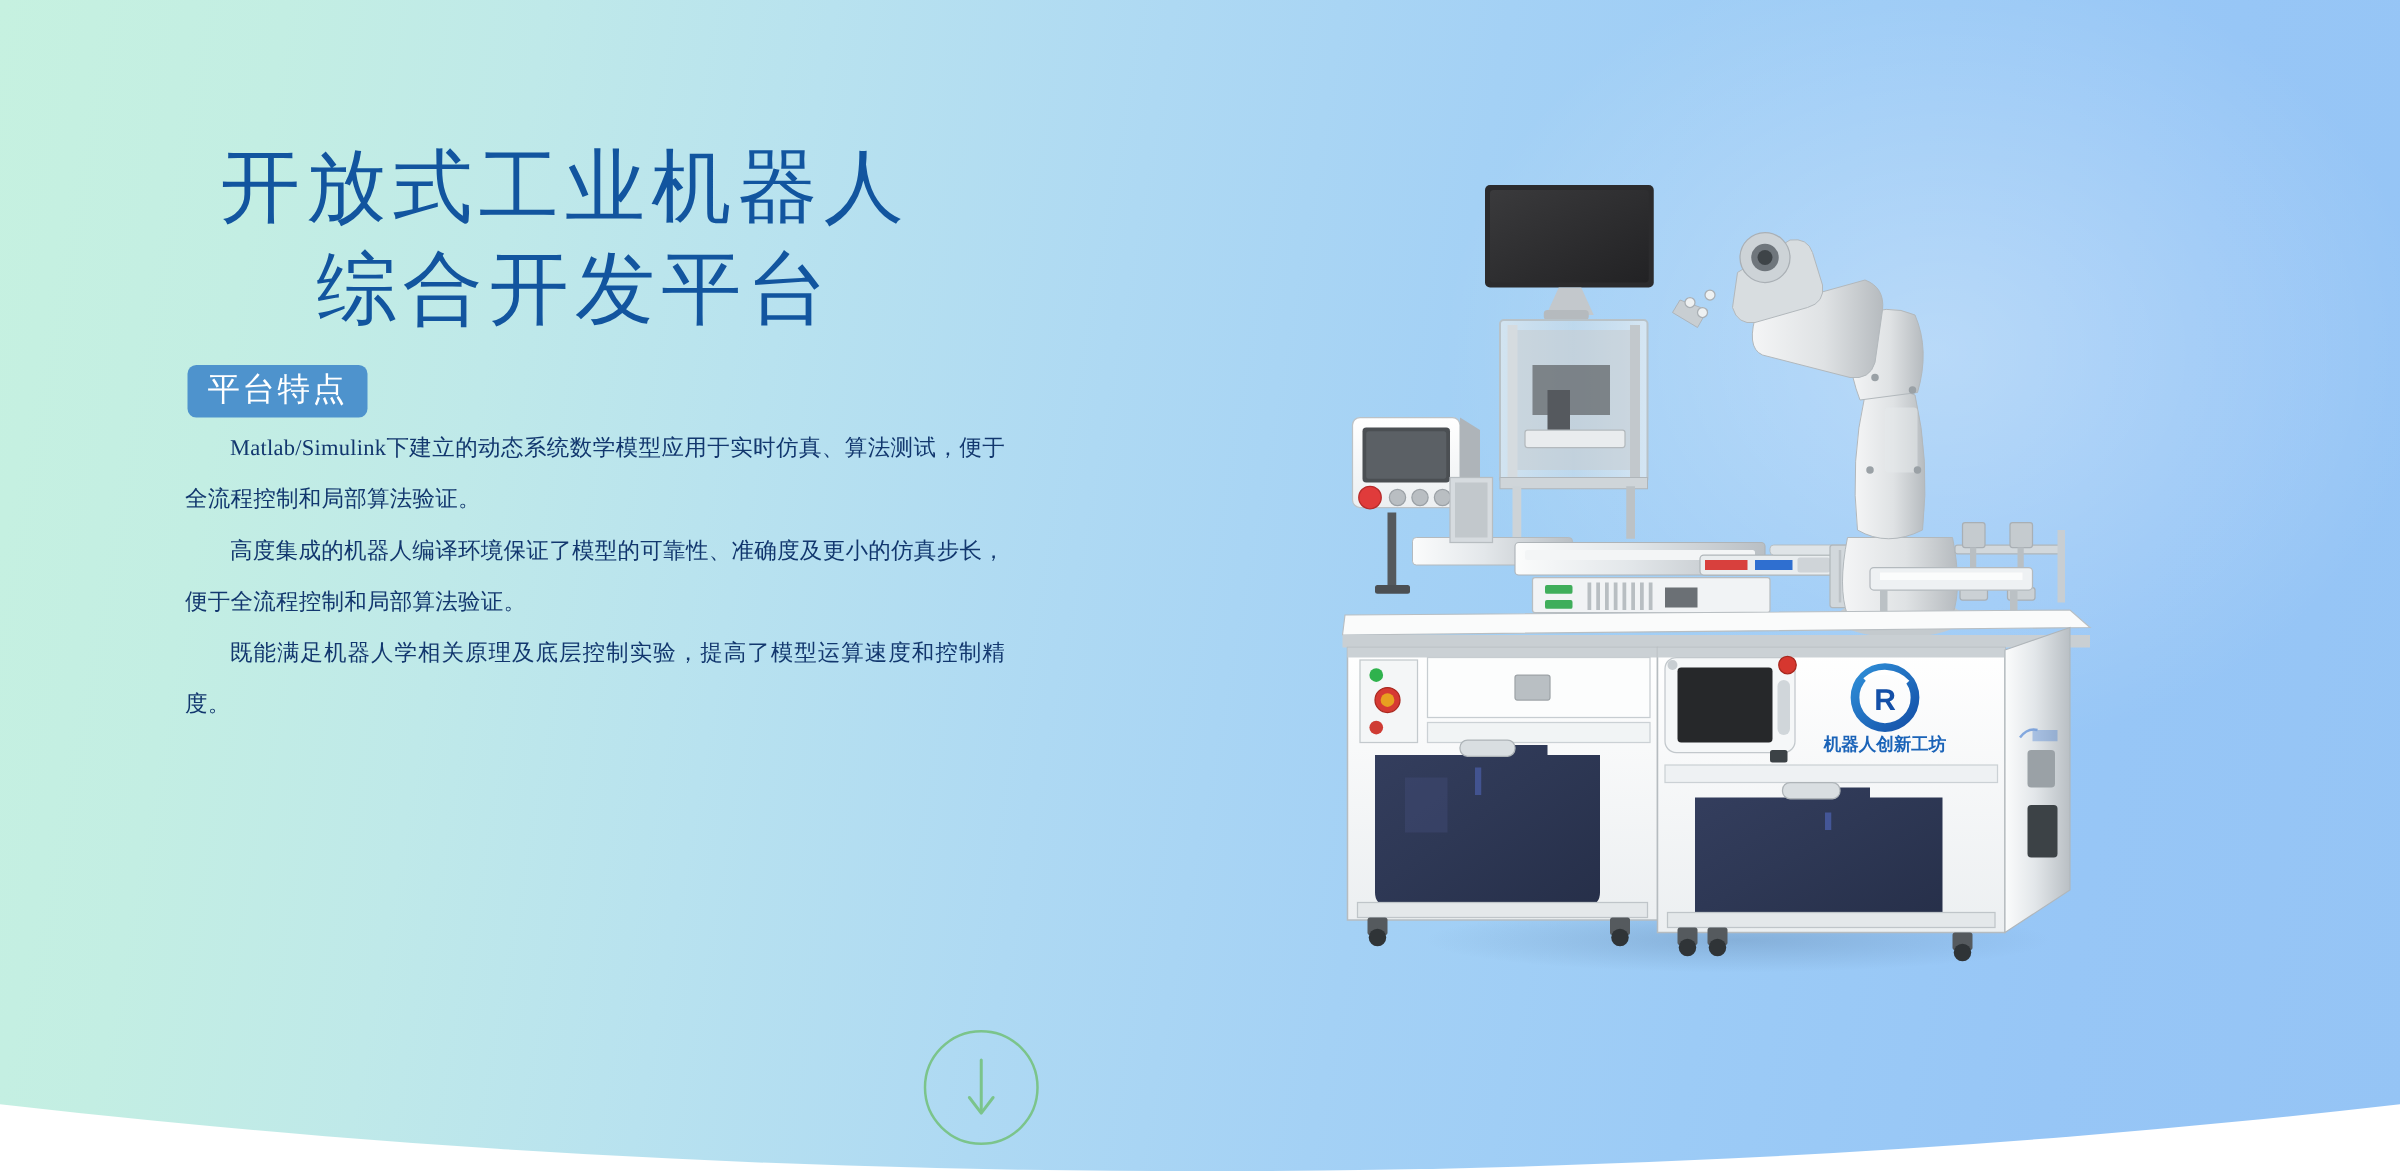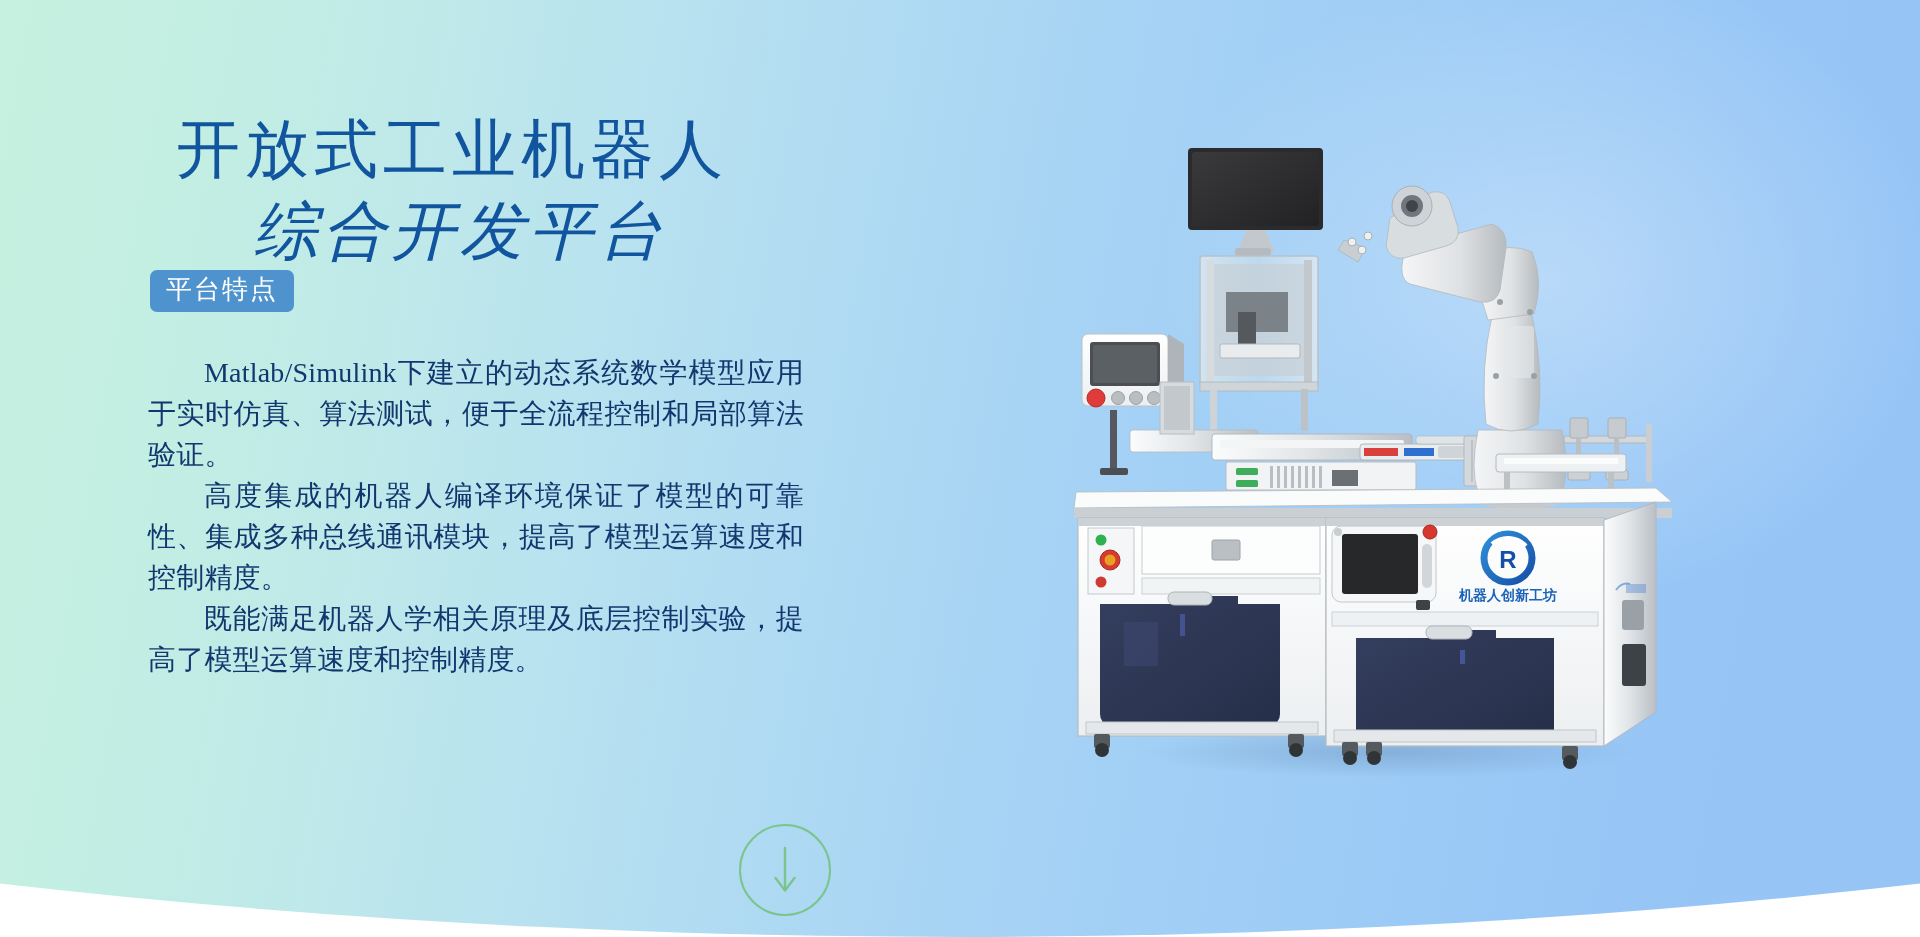--- a/index.html
+++ b/index.html
@@ -50,39 +50,39 @@
   }
   .title {
     color: #12559f;
     font-size: 64px;
     line-height: 76px;
     letter-spacing: 5px;
     font-weight: 400;
     white-space: nowrap;
   }
   .title .line1 { display:block; text-align: left; padding-left: 28px; }
-  .title .line2 { display:block; text-align: left; padding-left: 105px; margin-top: 6px; font-style: italic;}
-
-  .badge-row { padding-left: 2px; }
+  .title .line2 { display:block; text-align: left; padding-left: 105px; margin-top: 6px;}
+
+  .badge-row { margin-top: 22px; padding-left: 2px; }
   .badge {
     display: inline-block;
     background: #4e93cd;
     color: #ffffff;
     font-size: 26px;
     letter-spacing: 2px;
     padding: 6px 16px 8px 16px;
     border-radius: 7px;
     line-height: 1.08;
   }
 
   .paras {
-    margin-top: 40px;
+    margin-top: 4px;
     width: 656px;
     color: #12376e;
-    font-size: 28px;
+    font-size: 18px;
     line-height: 41px;
     letter-spacing: 0.2px;
     text-align: justify;
     text-justify: inter-ideograph;
   }
   .paras p { text-indent: 2em; }
 
   
   .scroll-down {
     position: absolute;
@@ -118,21 +118,21 @@
       <span class="line1">开放式工业机器人</span>
       <span class="line2">综合开发平台</span>
     </div>
 
     <div class="badge-row">
       <span class="badge">平台特点</span>
     </div>
 
     <div class="paras">
       <p>Matlab/Simulink下建立的动态系统数学模型应用于实时仿真、算法测试，便于全流程控制和局部算法验证。</p>
-      <p>高度集成的机器人编译环境保证了模型的可靠性、集成多种总线通讯模块，提高了模型运算速度和控制精度。</p>
+      <p>高度集成的机器人编译环境保证了模型的可靠性、准确度及更小的仿真步长，便于全流程控制和局部算法验证。</p>
       <p>既能满足机器人学相关原理及底层控制实验，提高了模型运算速度和控制精度。</p>
     </div>
   </div>
 
   <div class="scroll-down">
     <svg width="26" height="50" viewBox="0 0 26 50">
       <line x1="13" y1="3" x2="13" y2="44" stroke="#7bc48b" stroke-width="2.4" stroke-linecap="round"></line>
       <polyline points="3.5,33 13,45.5 22.5,33" fill="none" stroke="#7bc48b" stroke-width="2.4" stroke-linecap="round" stroke-linejoin="round"></polyline>
     </svg>
   </div>

